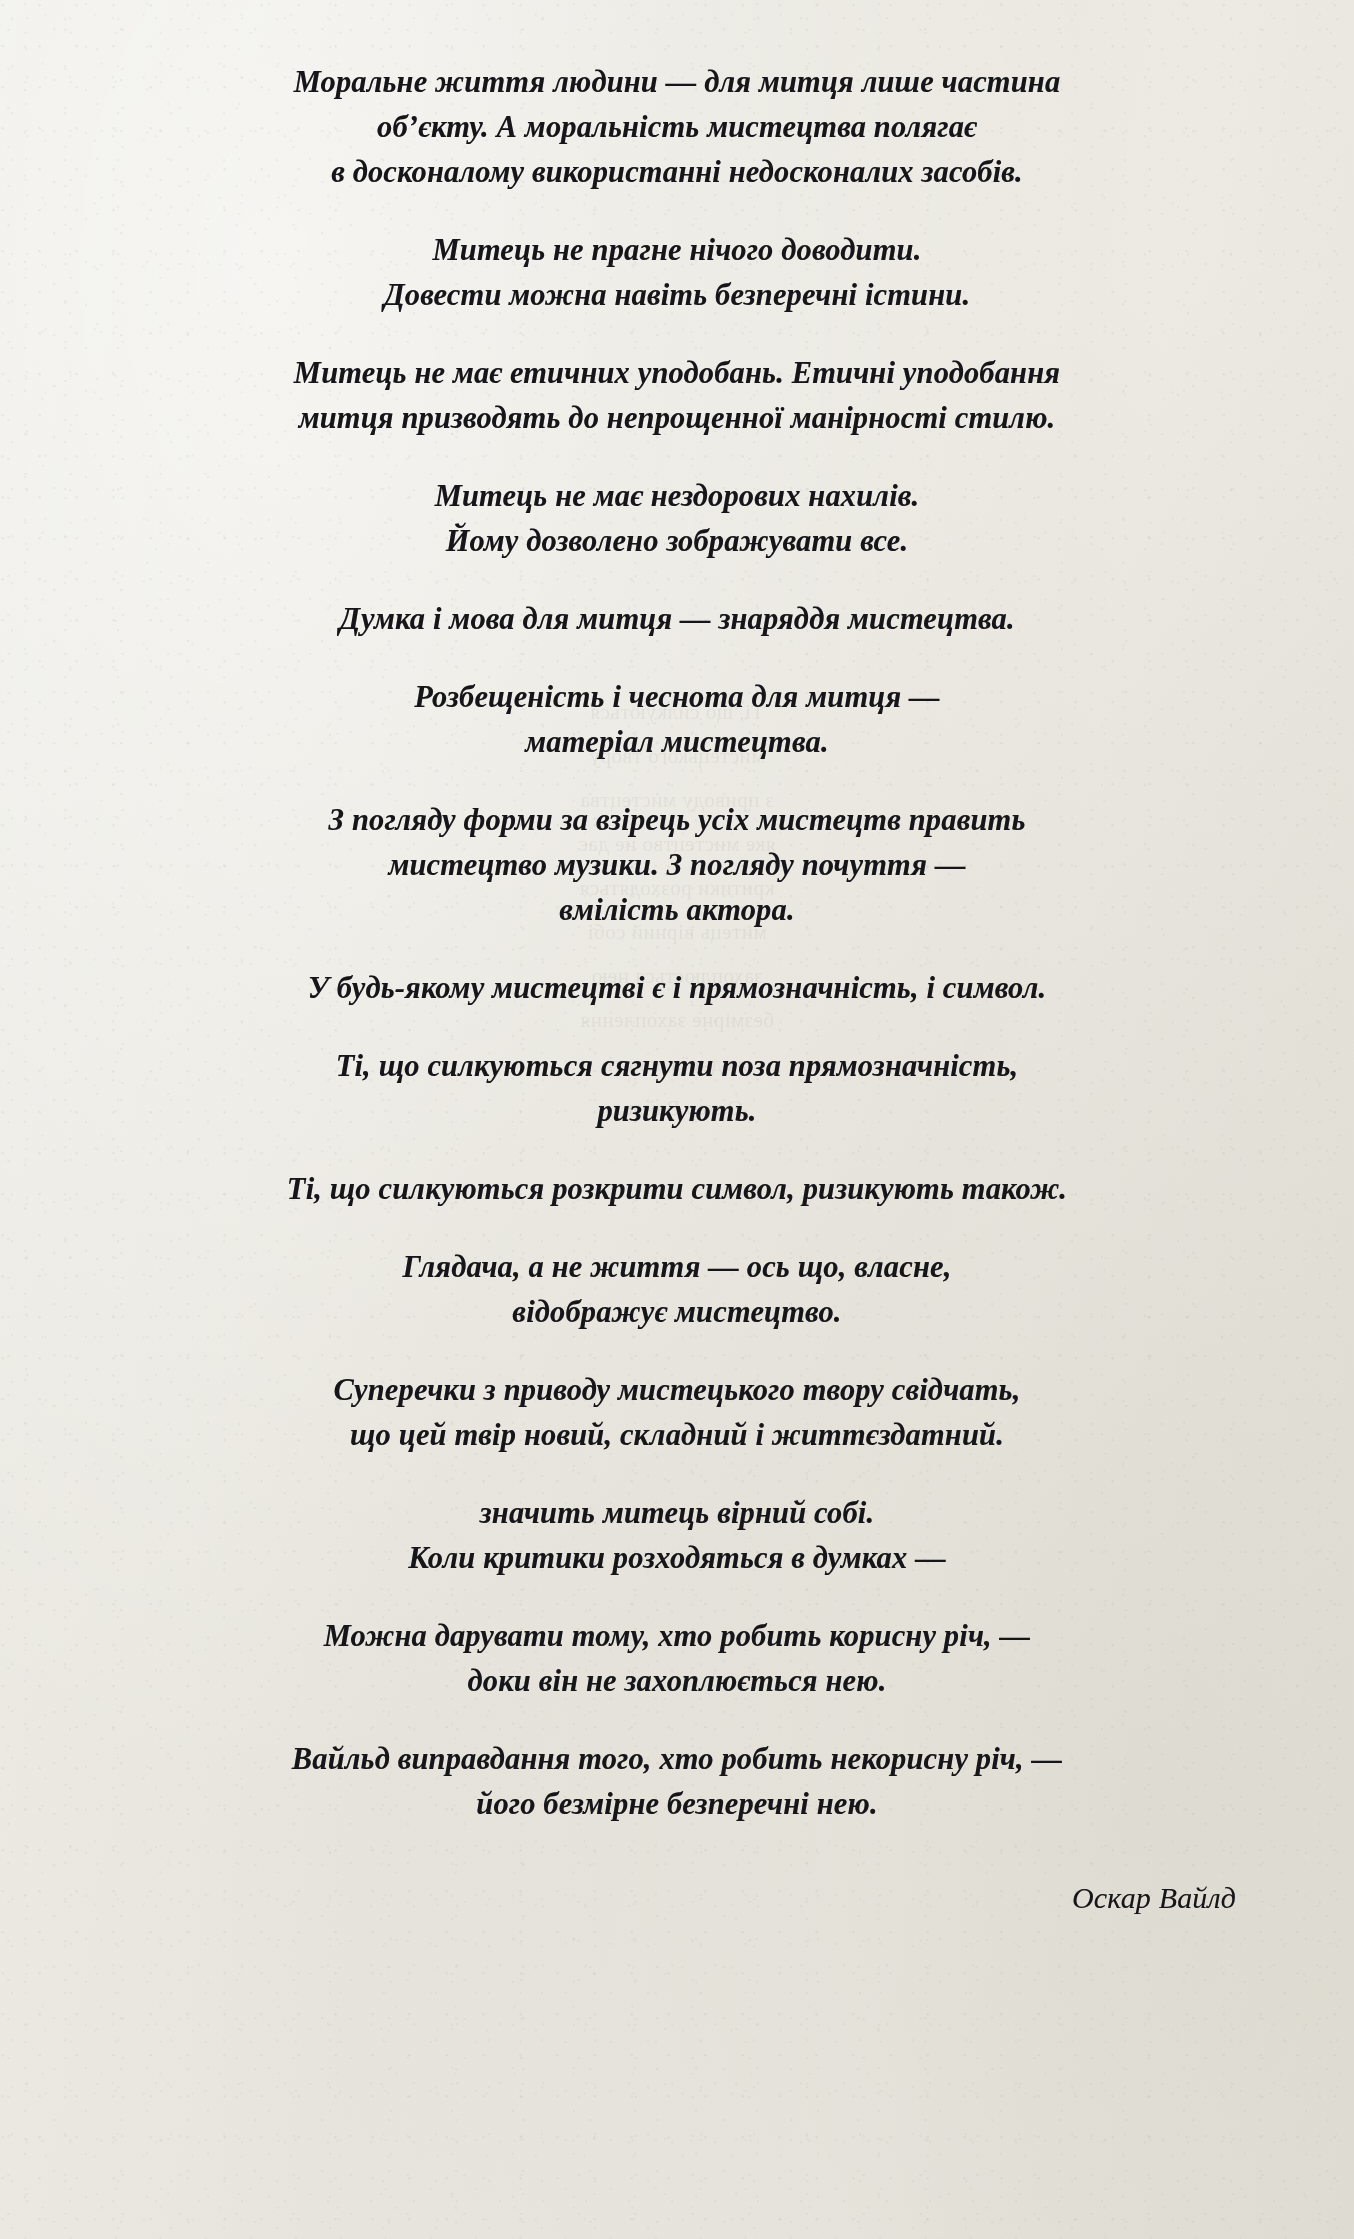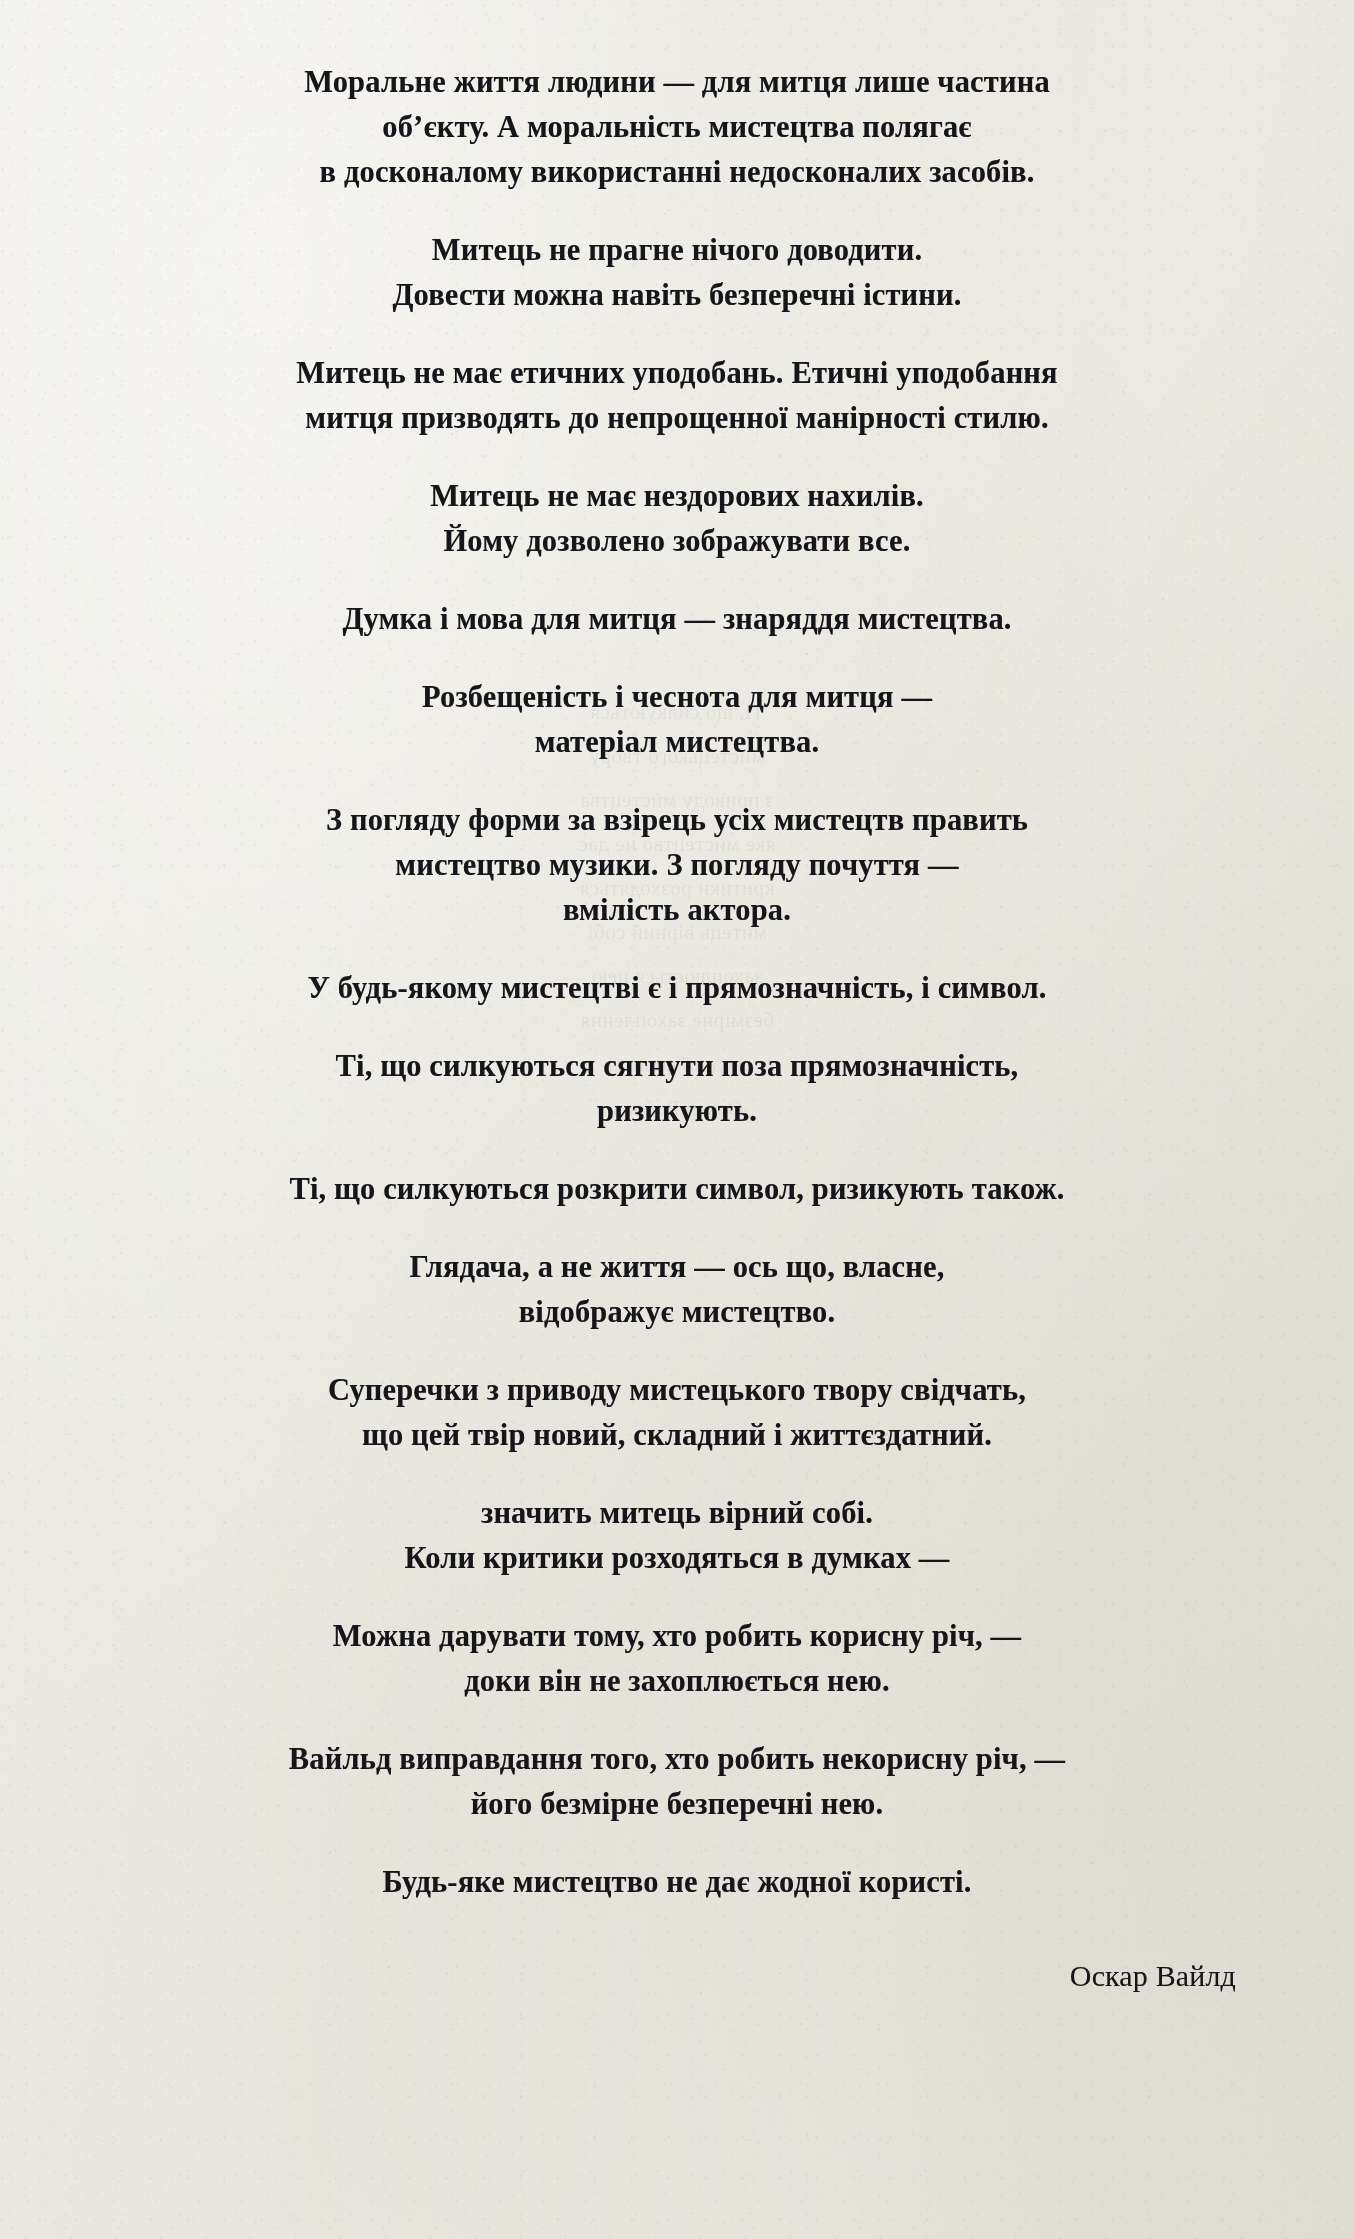--- a/index.html
+++ b/index.html
@@ -64,20 +64,21 @@
     top: 60px;
     padding: 0 96px;
     box-sizing: border-box;
   }
   .stanza {
     margin: 0 0 33px 0;
     text-align: center;
   }
   .line {
     font-family: "Liberation Serif", "DejaVu Serif", serif;
+    font-style: italic;
     font-weight: 700;
     font-size: 30.5px;
     line-height: 45px;
     color: #16161a;
     letter-spacing: 0.15px;
     white-space: nowrap;
     text-rendering: optimizeLegibility;
   }
   .attribution {
     margin-top: 48px;
@@ -164,21 +165,18 @@
         <div class="line">Коли критики розходяться в думках —</div>
       </div>
       <div class="stanza">
         <div class="line">Можна дарувати тому, хто робить корисну річ, —</div>
         <div class="line">доки він не захоплюється нею.</div>
       </div>
       <div class="stanza">
         <div class="line">Вайльд виправдання того, хто робить некорисну річ, —</div>
         <div class="line">його безмірне безперечні нею.</div>
       </div>
-      <div class="stanza">
-        <div class="line">Будь-яке мистецтво не дає жодної користі.</div>
-      </div>
       <div class="attribution">
         <div class="line">Оскар Вайлд</div>
       </div>
     </div>
 
 </div>
 
 </body></html>

